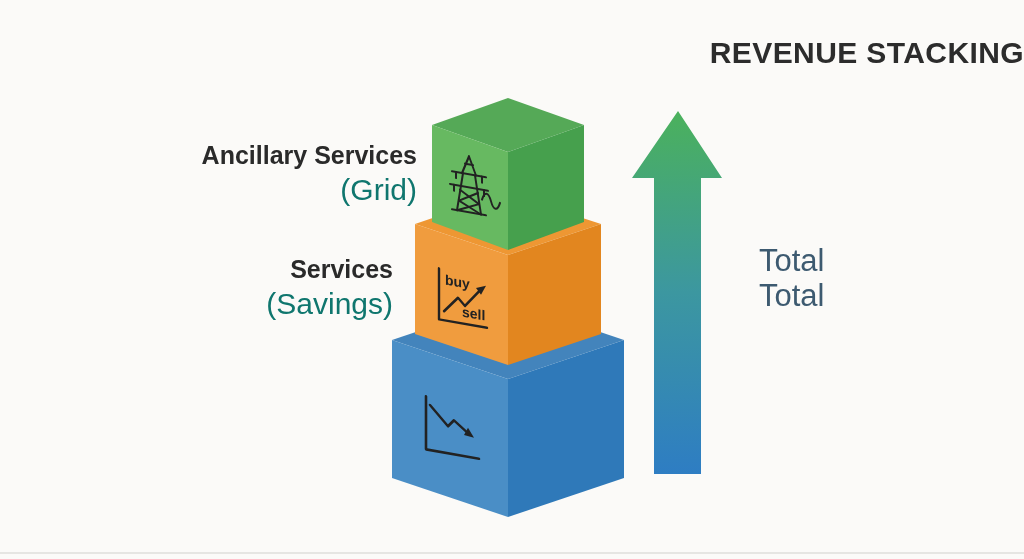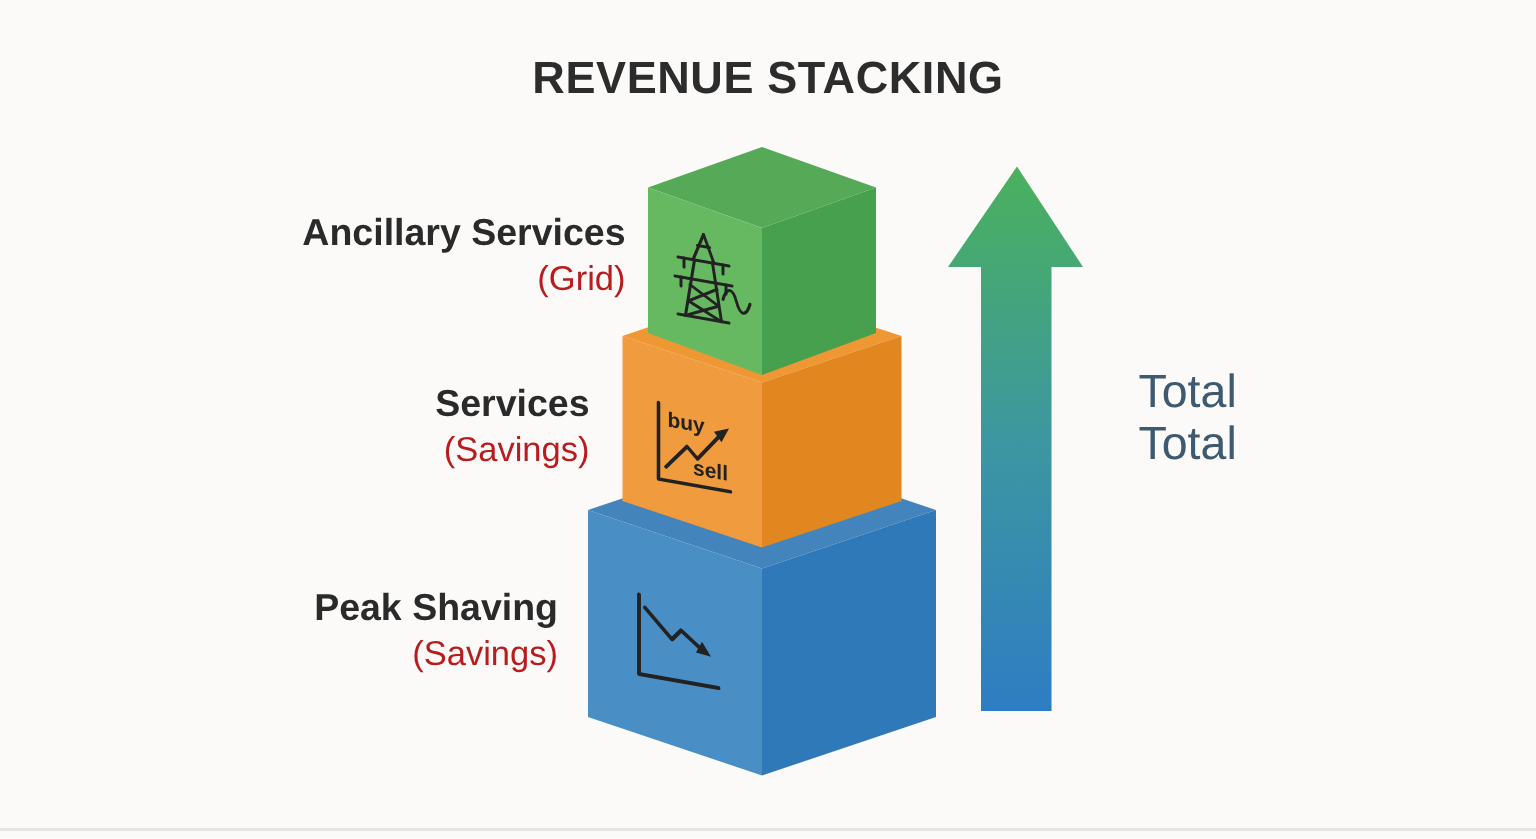--- a/index.html
+++ b/index.html
@@ -3,26 +3,26 @@
 <meta charset="utf-8">
 <style>
   html,body{margin:0;padding:0;}
   body{font-family:"Liberation Sans","DejaVu Sans",sans-serif;}
   .stage{
     position:relative;width:1024px;height:559px;overflow:hidden;
     background:#fbfaf8;
   }
   .stage svg{position:absolute;left:0;top:0;}
   .title{
-    position:absolute;left:0;right:0;top:36px;text-align:center;
+    position:absolute;left:0;right:0;top:36px;text-align:right;
     font-size:30px;font-weight:700;letter-spacing:.4px;color:#2c2c2c;
   }
   .layer-label{position:absolute;text-align:right;color:#2a2a2a;line-height:1.18;margin-left:35px;}
   .layer-label .name{font-size:25px;font-weight:700;}
-  .layer-label .sub{font-size:23px;font-weight:400;color:#b91c1c;margin-top:1px;}
+  .layer-label .sub{font-size:30px;font-weight:400;color:#0f766e;margin-top:1px;}
   .ll-1{top:141px;right:607px;}
   .ll-2{top:255px;right:631px;}
   .ll-3{top:391px;right:652px;}
   .tav{
     position:absolute;left:719px;top:243px;
     font-size:31px;line-height:35px;font-weight:400;color:#3d5a70;margin-left:40px;
   }
   .icon-text{font-family:"Liberation Sans","DejaVu Sans",sans-serif;font-weight:700;}
 </style>
 </head>
@@ -35,24 +35,20 @@
   <div class="layer-label ll-1">
     <div class="name">Ancillary Services</div>
     <div class="sub">(Grid)</div>
   </div>
 
   <div class="layer-label ll-2">
     <div class="name">Services</div>
     <div class="sub">(Savings)</div>
   </div>
 
-  <div class="layer-label ll-3">
-    <div class="name">Peak Shaving</div>
-    <div class="sub">(Savings)</div>
-  </div>
 
   <div class="tav">
     <div>Total</div>
     <div>Total</div>
   </div>
 
   <svg width="1024" height="559" viewBox="0 0 1024 559">
     <defs>
       <linearGradient id="arrowGrad" x1="0" y1="0" x2="0" y2="1">
         <stop offset="0" stop-color="#4bb15c"></stop>

